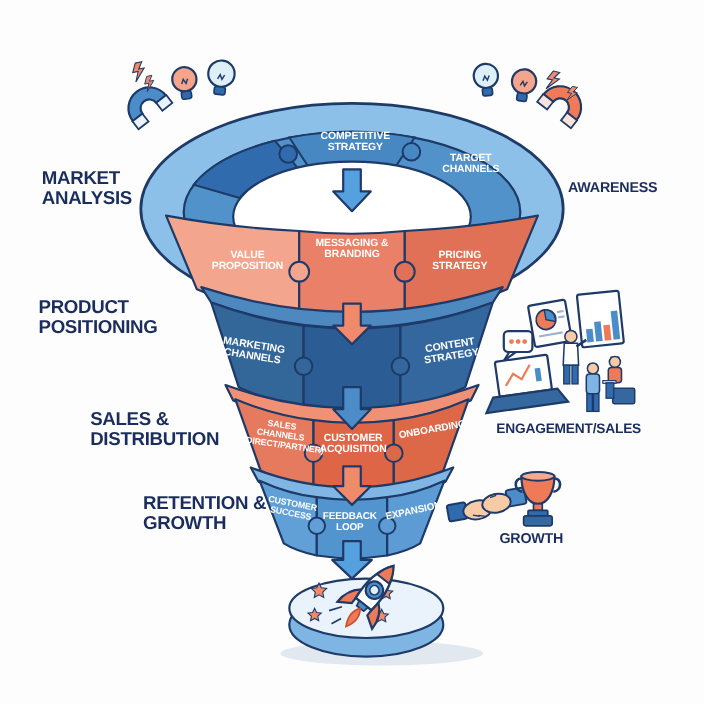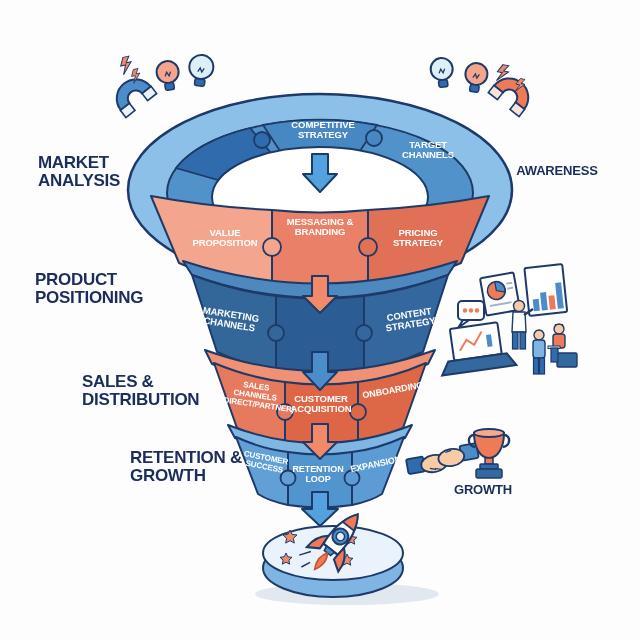--- a/index.html
+++ b/index.html
@@ -218,34 +218,35 @@
     <rect x="-13" y="18" width="26" height="9" rx="2" fill="#35689f" stroke="#1e3a68" stroke-width="1.5"></rect>
   </g>
 </svg>
 
   <div class="side-label" style="left:88px;top:172px;width:100px;">MARKET ANALYSIS</div>
   <div class="side-label" style="left:100px;top:242px;width:130px;margin-top:47px;">PRODUCT POSITIONING</div>
   <div class="side-label" style="left:152px;top:391px;width:140px;">SALES &amp; DISTRIBUTION</div>
   <div class="side-label" style="left:190px;top:467px;width:120px;">RETENTION &amp; GROWTH</div>
 
   <div class="right-label" style="left:557px;top:170px;">AWARENESS</div>
+  <div class="right-label" style="left:517px;top:390px;font-size:12.5px;">ENGAGEMENT/SALES</div>
   <div class="right-label" style="left:483px;top:489px;">GROWTH</div>
 
   <div class="piece-label" style="left:323px;top:130px;width:96px;">COMPETITIVE STRATEGY</div>
   <div class="piece-label" style="left:428px;top:150px;width:64px;">TARGET CHANNELS</div>
 
   <div class="piece-label" style="left:225px;top:238px;width:82px;">VALUE PROPOSITION</div>
   <div class="piece-label" style="left:320px;top:227px;width:72px;">MESSAGING &amp; BRANDING</div>
   <div class="piece-label" style="left:418px;top:238px;width:58px;">PRICING STRATEGY</div>
 
   <div class="piece-label" style="left:230px;top:320px;width:70px;transform:translate(-50%,-50%) rotate(9deg);">MARKETING CHANNELS</div>
   <div class="piece-label" style="left:410px;top:320px;width:66px;transform:translate(-50%,-50%) rotate(-9deg);">CONTENT STRATEGY</div>
 
   <div class="piece-label fs8" style="left:255px;top:396px;width:66px;transform:translate(-50%,-50%) rotate(8deg);">SALES CHANNELS (DIRECT/PARTNER)</div>
   <div class="piece-label" style="left:321px;top:404px;width:84px;">CUSTOMER ACQUISITION</div>
   <div class="piece-label fs9 nw" style="left:393px;top:391px;transform:translate(-50%,-50%) rotate(-10deg);">ONBOARDING</div>
 
   <div class="piece-label fs8" style="left:265px;top:463px;width:58px;transform:translate(-50%,-50%) rotate(11deg);">CUSTOMER SUCCESS</div>
-  <div class="piece-label fs9" style="left:318px;top:475px;width:62px;">RETENTION LOOP</div>
+  <div class="piece-label fs9" style="left:318px;top:475px;width:62px;">FEEDBACK LOOP</div>
   <div class="piece-label fs9 nw" style="left:376px;top:465px;transform:translate(-50%,-50%) rotate(-12deg);">EXPANSION</div>
 
 
 </div>
 
 </body></html>

